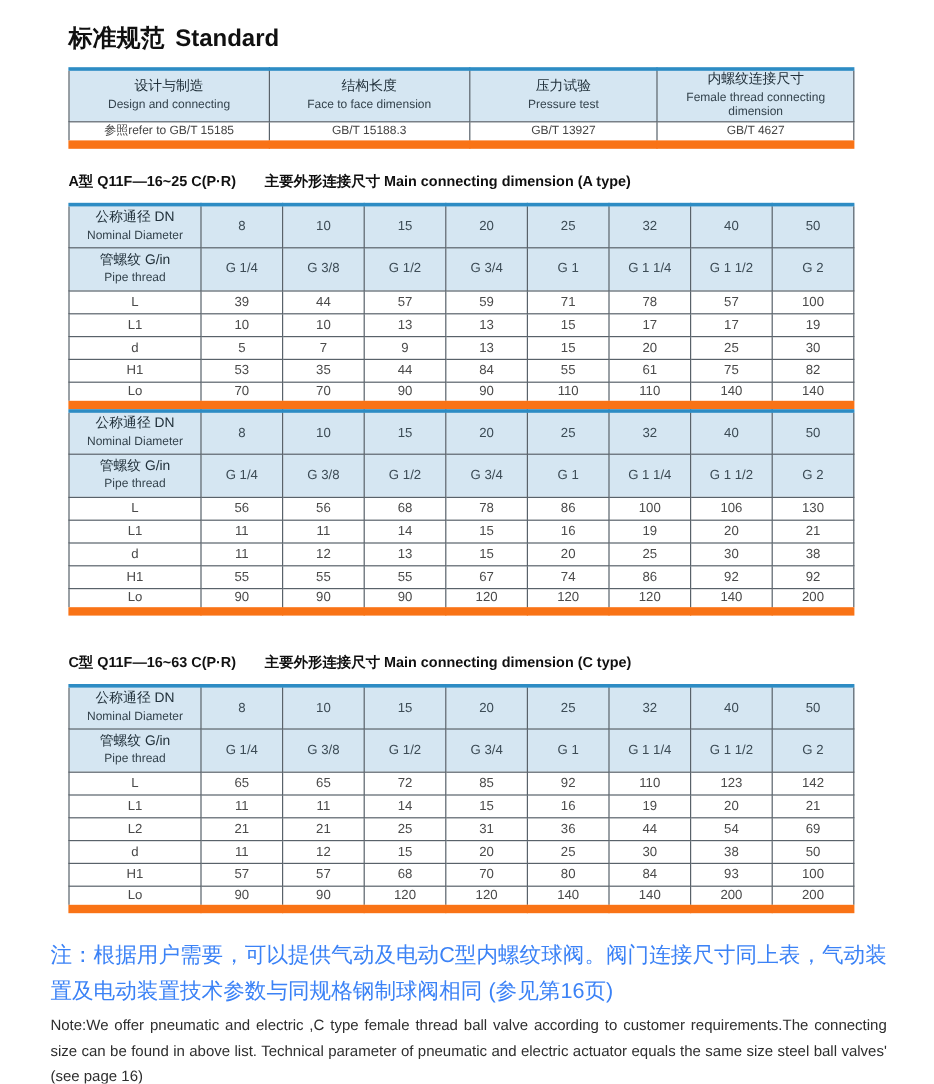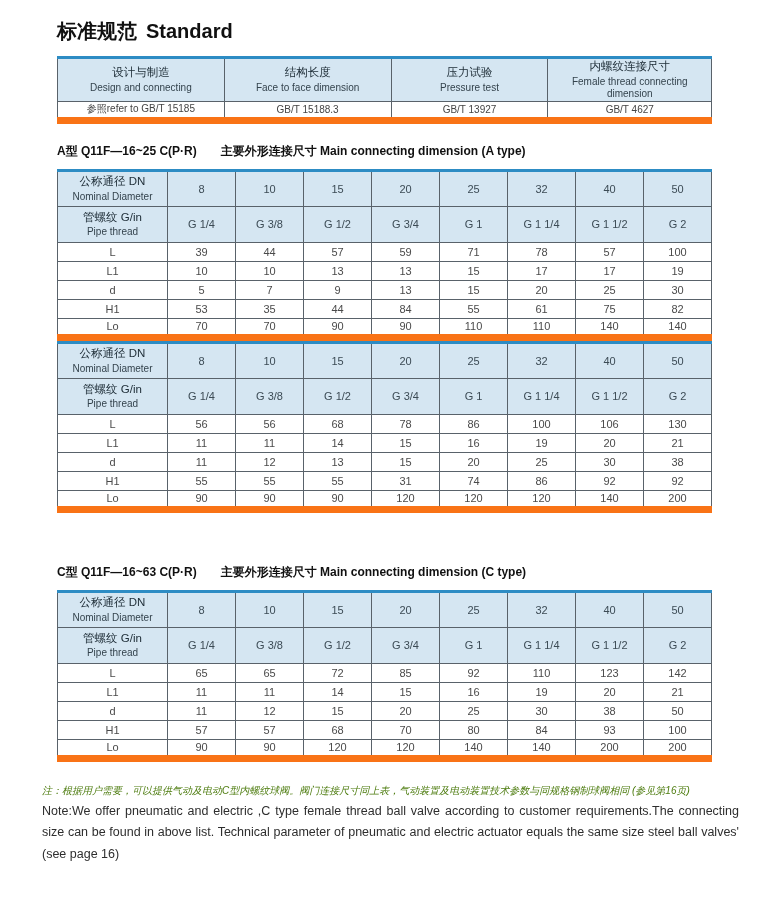--- a/index.html
+++ b/index.html
@@ -34,25 +34,25 @@
   .std-table td.std-val { height: 19px; font-size: 10px; color: #444; }
 
   
   .dim-title { font-size: 12px; font-weight: bold; color: #101010; margin: 19px 0 9px 0; }
   .dim-title .desc { margin-left: 24px; }
   .dim-table tr.hdr td { height: 36px; background: #d5e6f2; }
   .dim-table td.hdr-val { font-size: 11px; color: #3c4b55; }
   .dim-table tr.data-row td { height: 19px; font-size: 11px; color: #4a4a4a; }
   .dim-table td.row-label { font-size: 11px; color: #4a4a4a; }
   
-  .dim-section.gap-large .dim-title { margin-top: 51px; }
+  .dim-section.gap-large .dim-title { margin-top: 31px; }
 
   
   .note { width: 697px; margin: 20px 0 0 -15px; }
-  .note-cn { font-size: 10px; color: #4d7c0f; line-height: 1.7; margin: 0; font-style: italic; }
+  .note-cn { font-size: 18px; color: #3b82f6; line-height: 1.7; margin: 0; }
   .note-en { font-size: 12.5px; color: #2e2e2e; line-height: 1.75; margin: 2px 0 0 0; text-align: justify; }
 </style>
 </head>
 <body>
 
 <div class="page">
 
   <div class="main-heading">
     <span class="cn">标准规范</span><span class="en">Standard</span>
   </div>
@@ -267,21 +267,21 @@
               <td class="num">20</td>
               <td class="num">25</td>
               <td class="num">30</td>
               <td class="num">38</td>
             </tr>
             <tr class="data-row">
               <td class="row-label">H1</td>
               <td class="num">55</td>
               <td class="num">55</td>
               <td class="num">55</td>
-              <td class="num">31</td>
+              <td class="num">67</td>
               <td class="num">74</td>
               <td class="num">86</td>
               <td class="num">92</td>
               <td class="num">92</td>
             </tr>
             <tr class="data-row">
               <td class="row-label">Lo</td>
               <td class="num">90</td>
               <td class="num">90</td>
               <td class="num">90</td>
@@ -353,20 +353,31 @@
               <td class="num">11</td>
               <td class="num">11</td>
               <td class="num">14</td>
               <td class="num">15</td>
               <td class="num">16</td>
               <td class="num">19</td>
               <td class="num">20</td>
               <td class="num">21</td>
             </tr>
             <tr class="data-row">
+              <td class="row-label">L2</td>
+              <td class="num">21</td>
+              <td class="num">21</td>
+              <td class="num">25</td>
+              <td class="num">31</td>
+              <td class="num">36</td>
+              <td class="num">44</td>
+              <td class="num">54</td>
+              <td class="num">69</td>
+            </tr>
+            <tr class="data-row">
               <td class="row-label">d</td>
               <td class="num">11</td>
               <td class="num">12</td>
               <td class="num">15</td>
               <td class="num">20</td>
               <td class="num">25</td>
               <td class="num">30</td>
               <td class="num">38</td>
               <td class="num">50</td>
             </tr>

